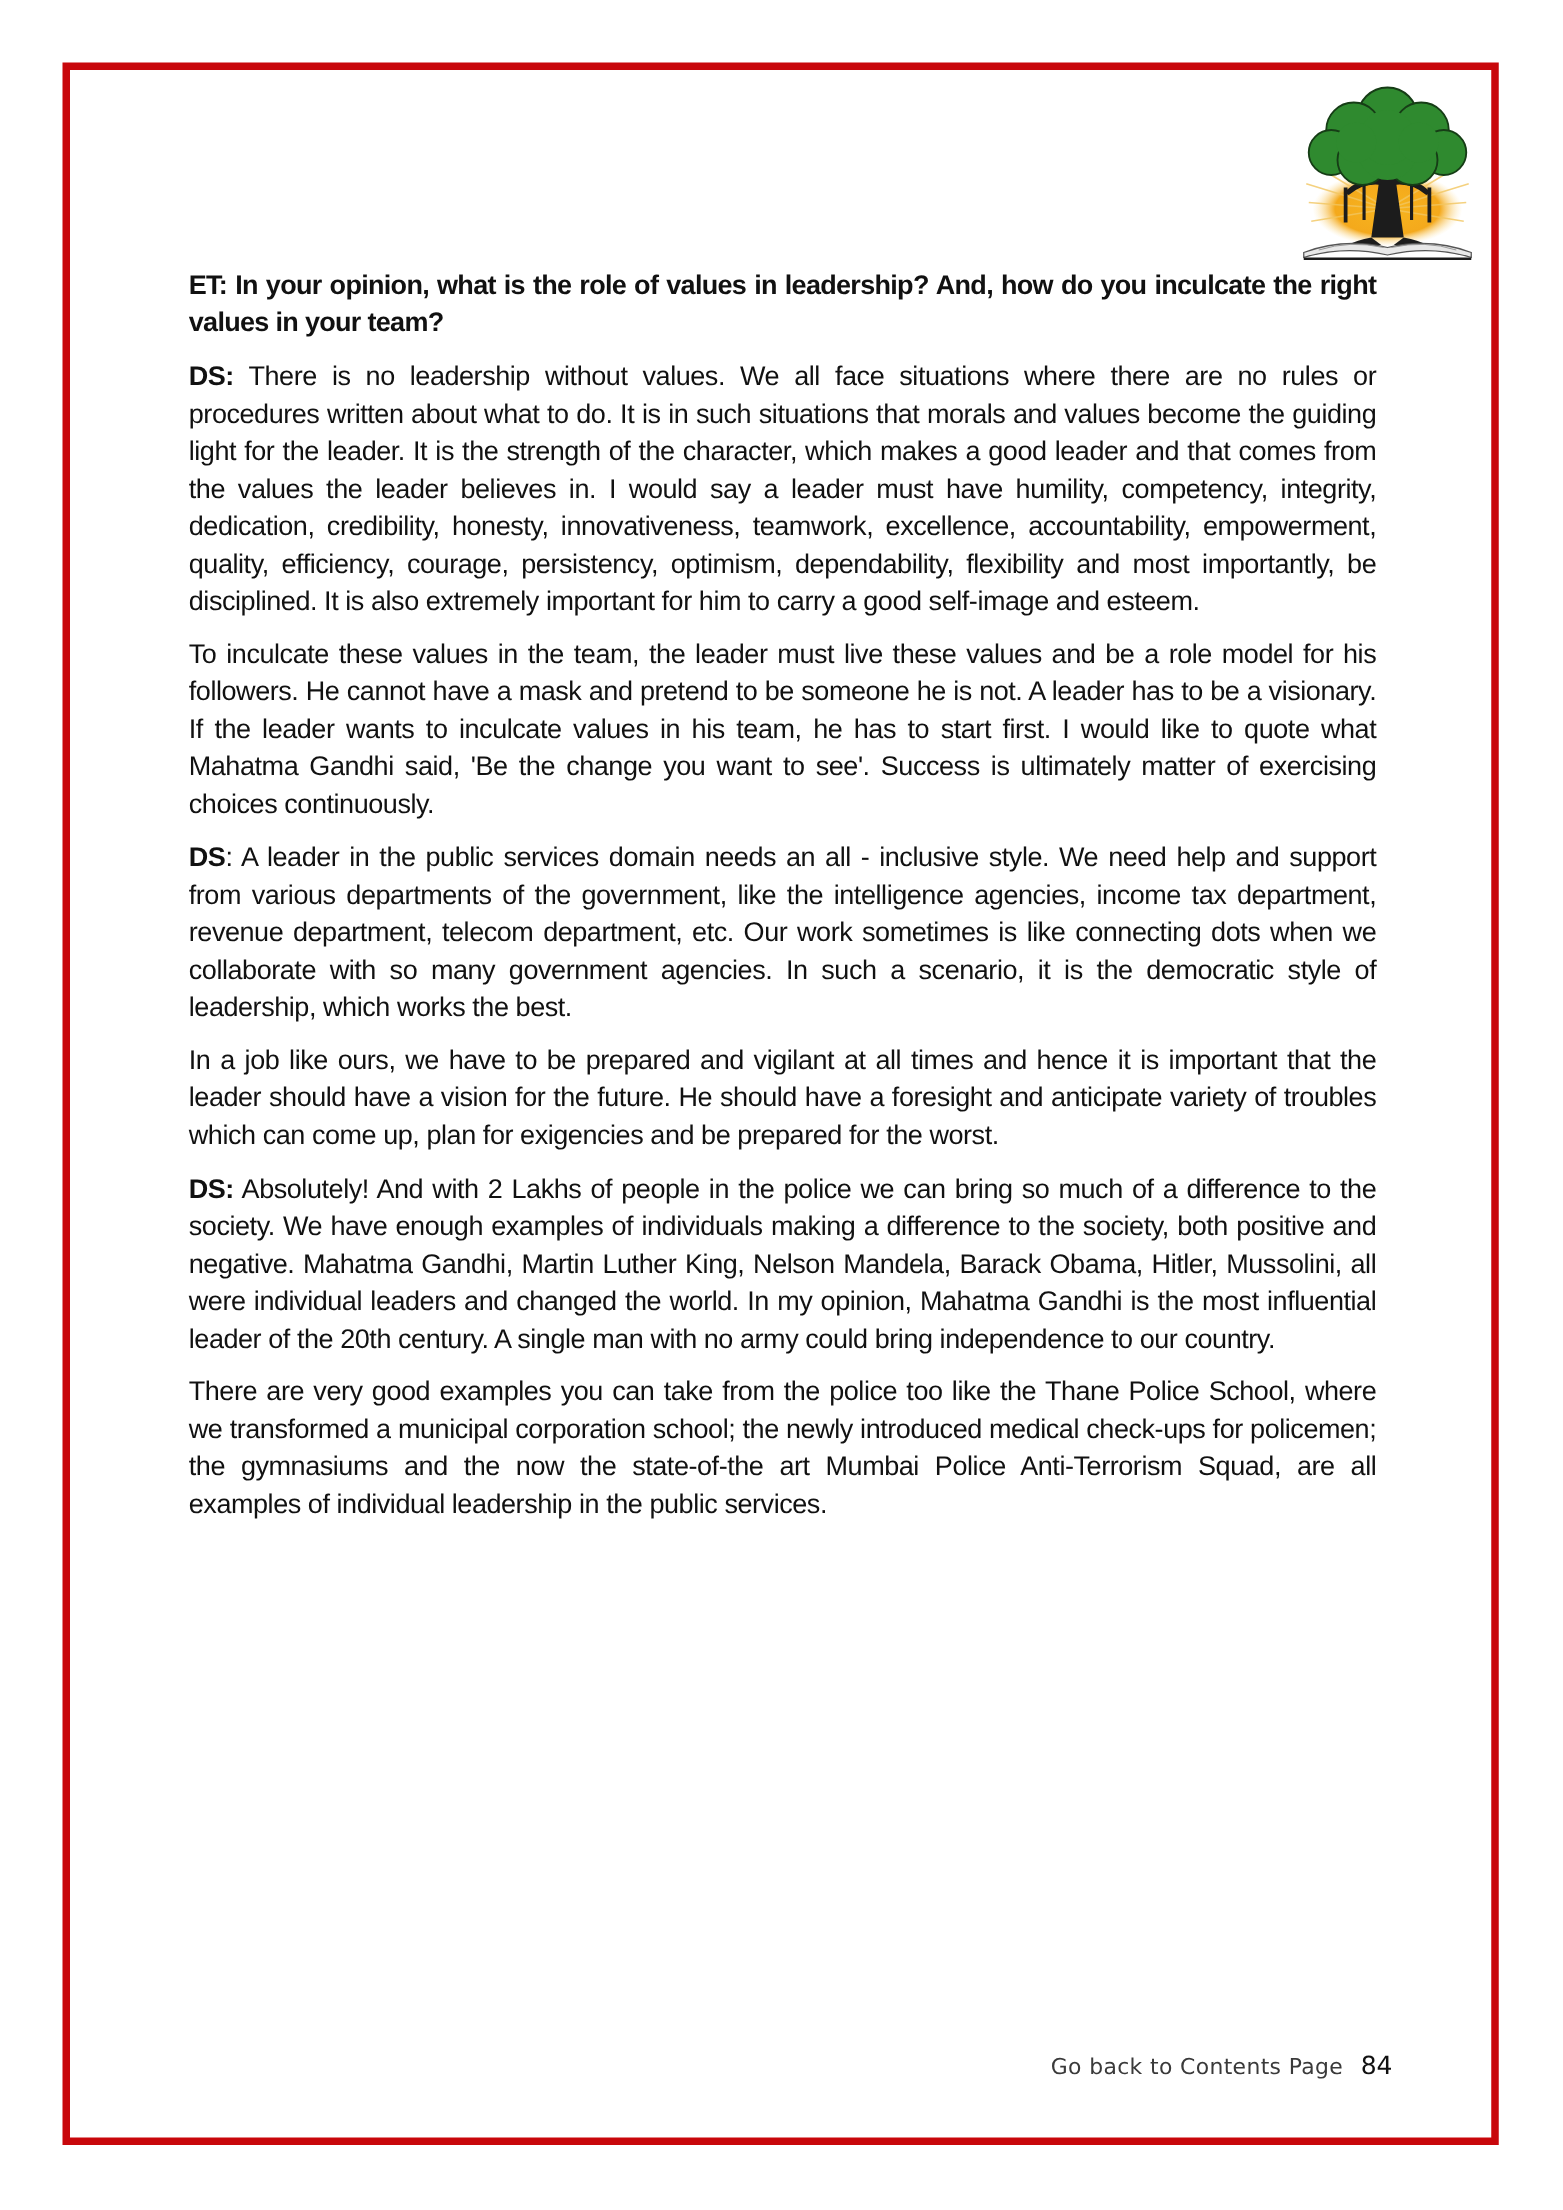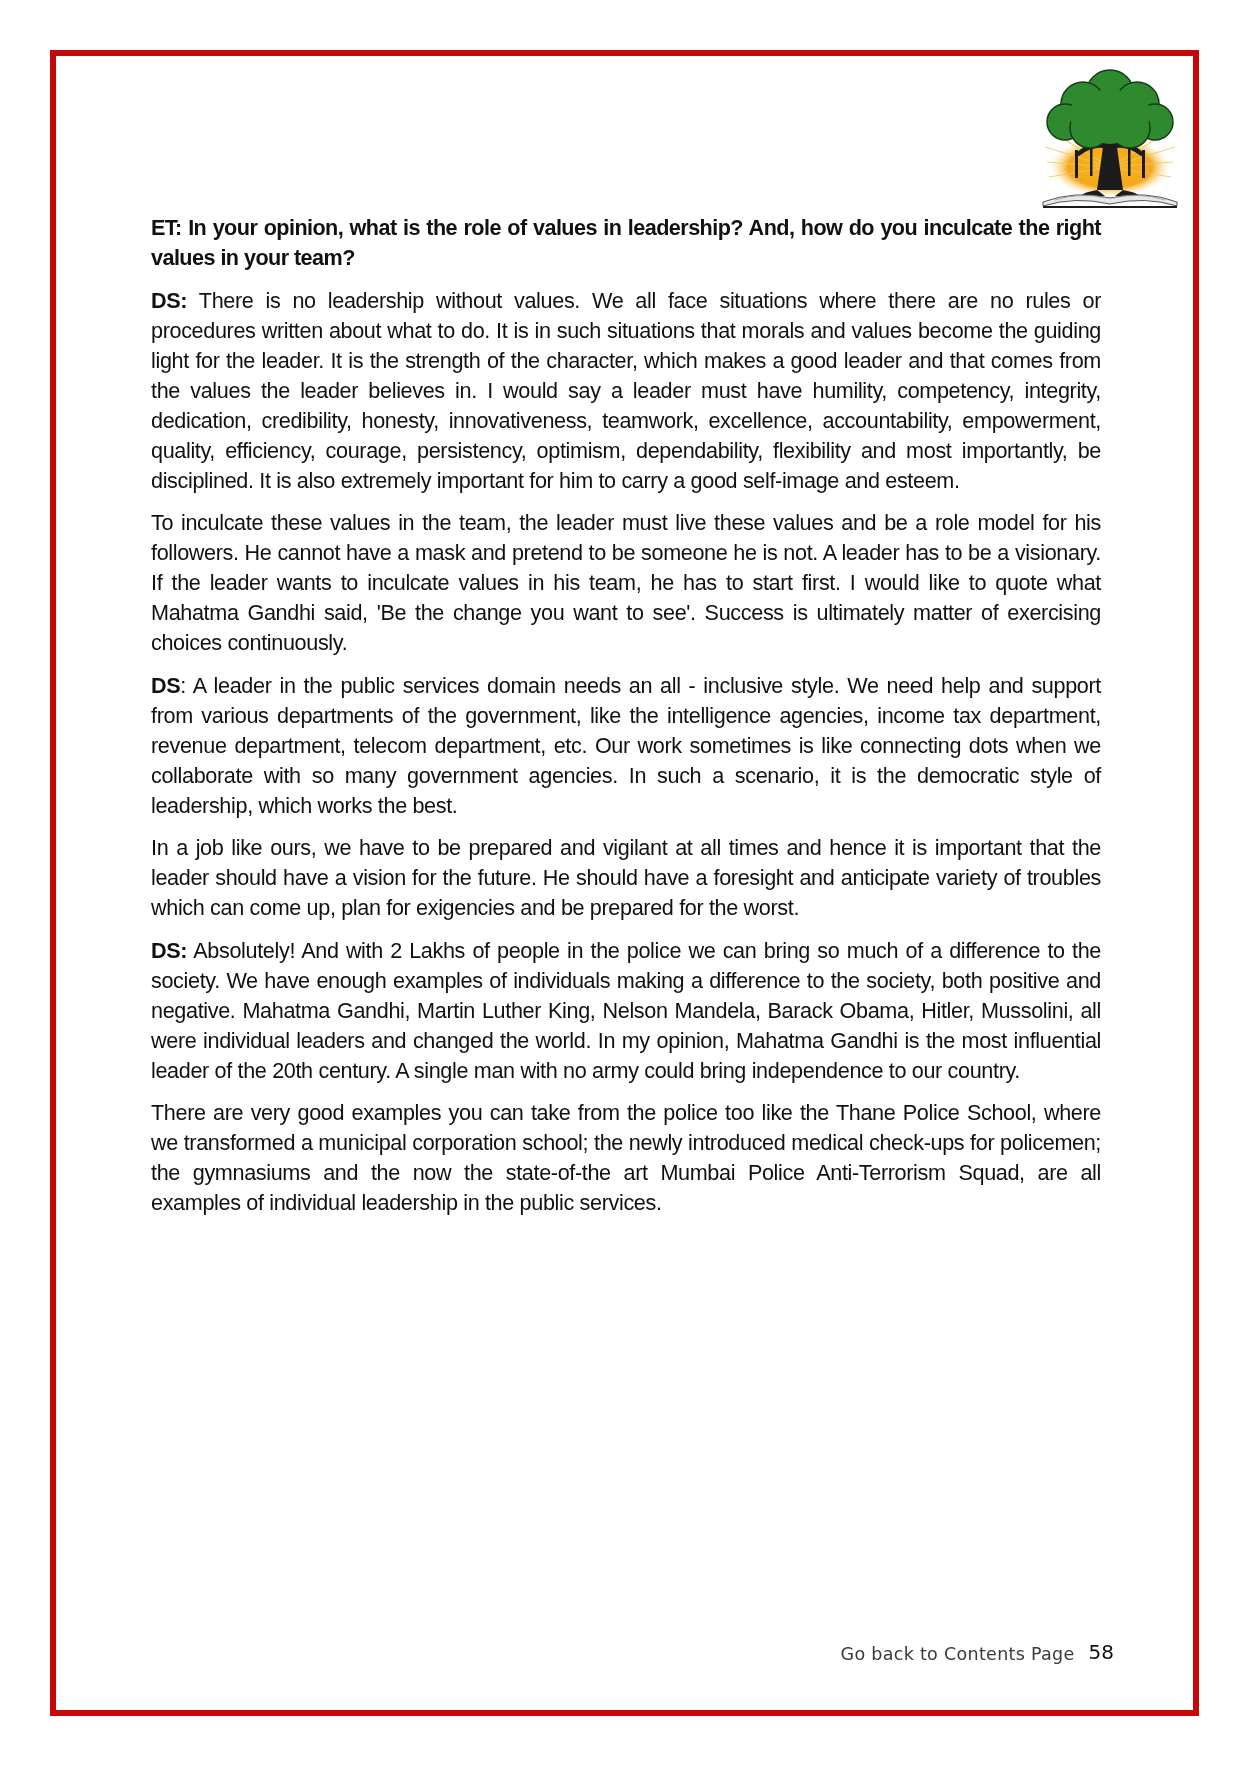--- a/index.html
+++ b/index.html
@@ -152,14 +152,14 @@
   <p class="paragraph"><span>In a job like ours, we have to be prepared and vigilant at all times and hence it is important that the leader should have a vision for the future. He should have a foresight and anticipate variety of troubles which can come up, plan for exigencies and be prepared for the worst.</span></p>
 
 
   <p class="answer"><span class="speaker">DS:</span><span> Absolutely! And with 2 Lakhs of people in the police we can bring so much of a difference to the society. We have enough examples of individuals making a difference to the society, both positive and negative. Mahatma Gandhi, Martin Luther King, Nelson Mandela, Barack Obama, Hitler, Mussolini, all were individual leaders and changed the world. In my opinion, Mahatma Gandhi is the most influential leader of the 20th century. A single man with no army could bring independence to our country.</span></p>
 
   <p class="paragraph"><span>There are very good examples you can take from the police too like the Thane Police School, where we transformed a municipal corporation school; the newly introduced medical check-ups for policemen; the gymnasiums and the now the state-of-the art Mumbai Police Anti-Terrorism Squad, are all examples of individual leadership in the public services.</span></p>
 </div>
 
 <div class="footer">
   <a class="footer-link">Go back to Contents Page</a>
-  <span class="page-number">58</span>
+  <span class="page-number">84</span>
 </div>
 
 </body></html>

